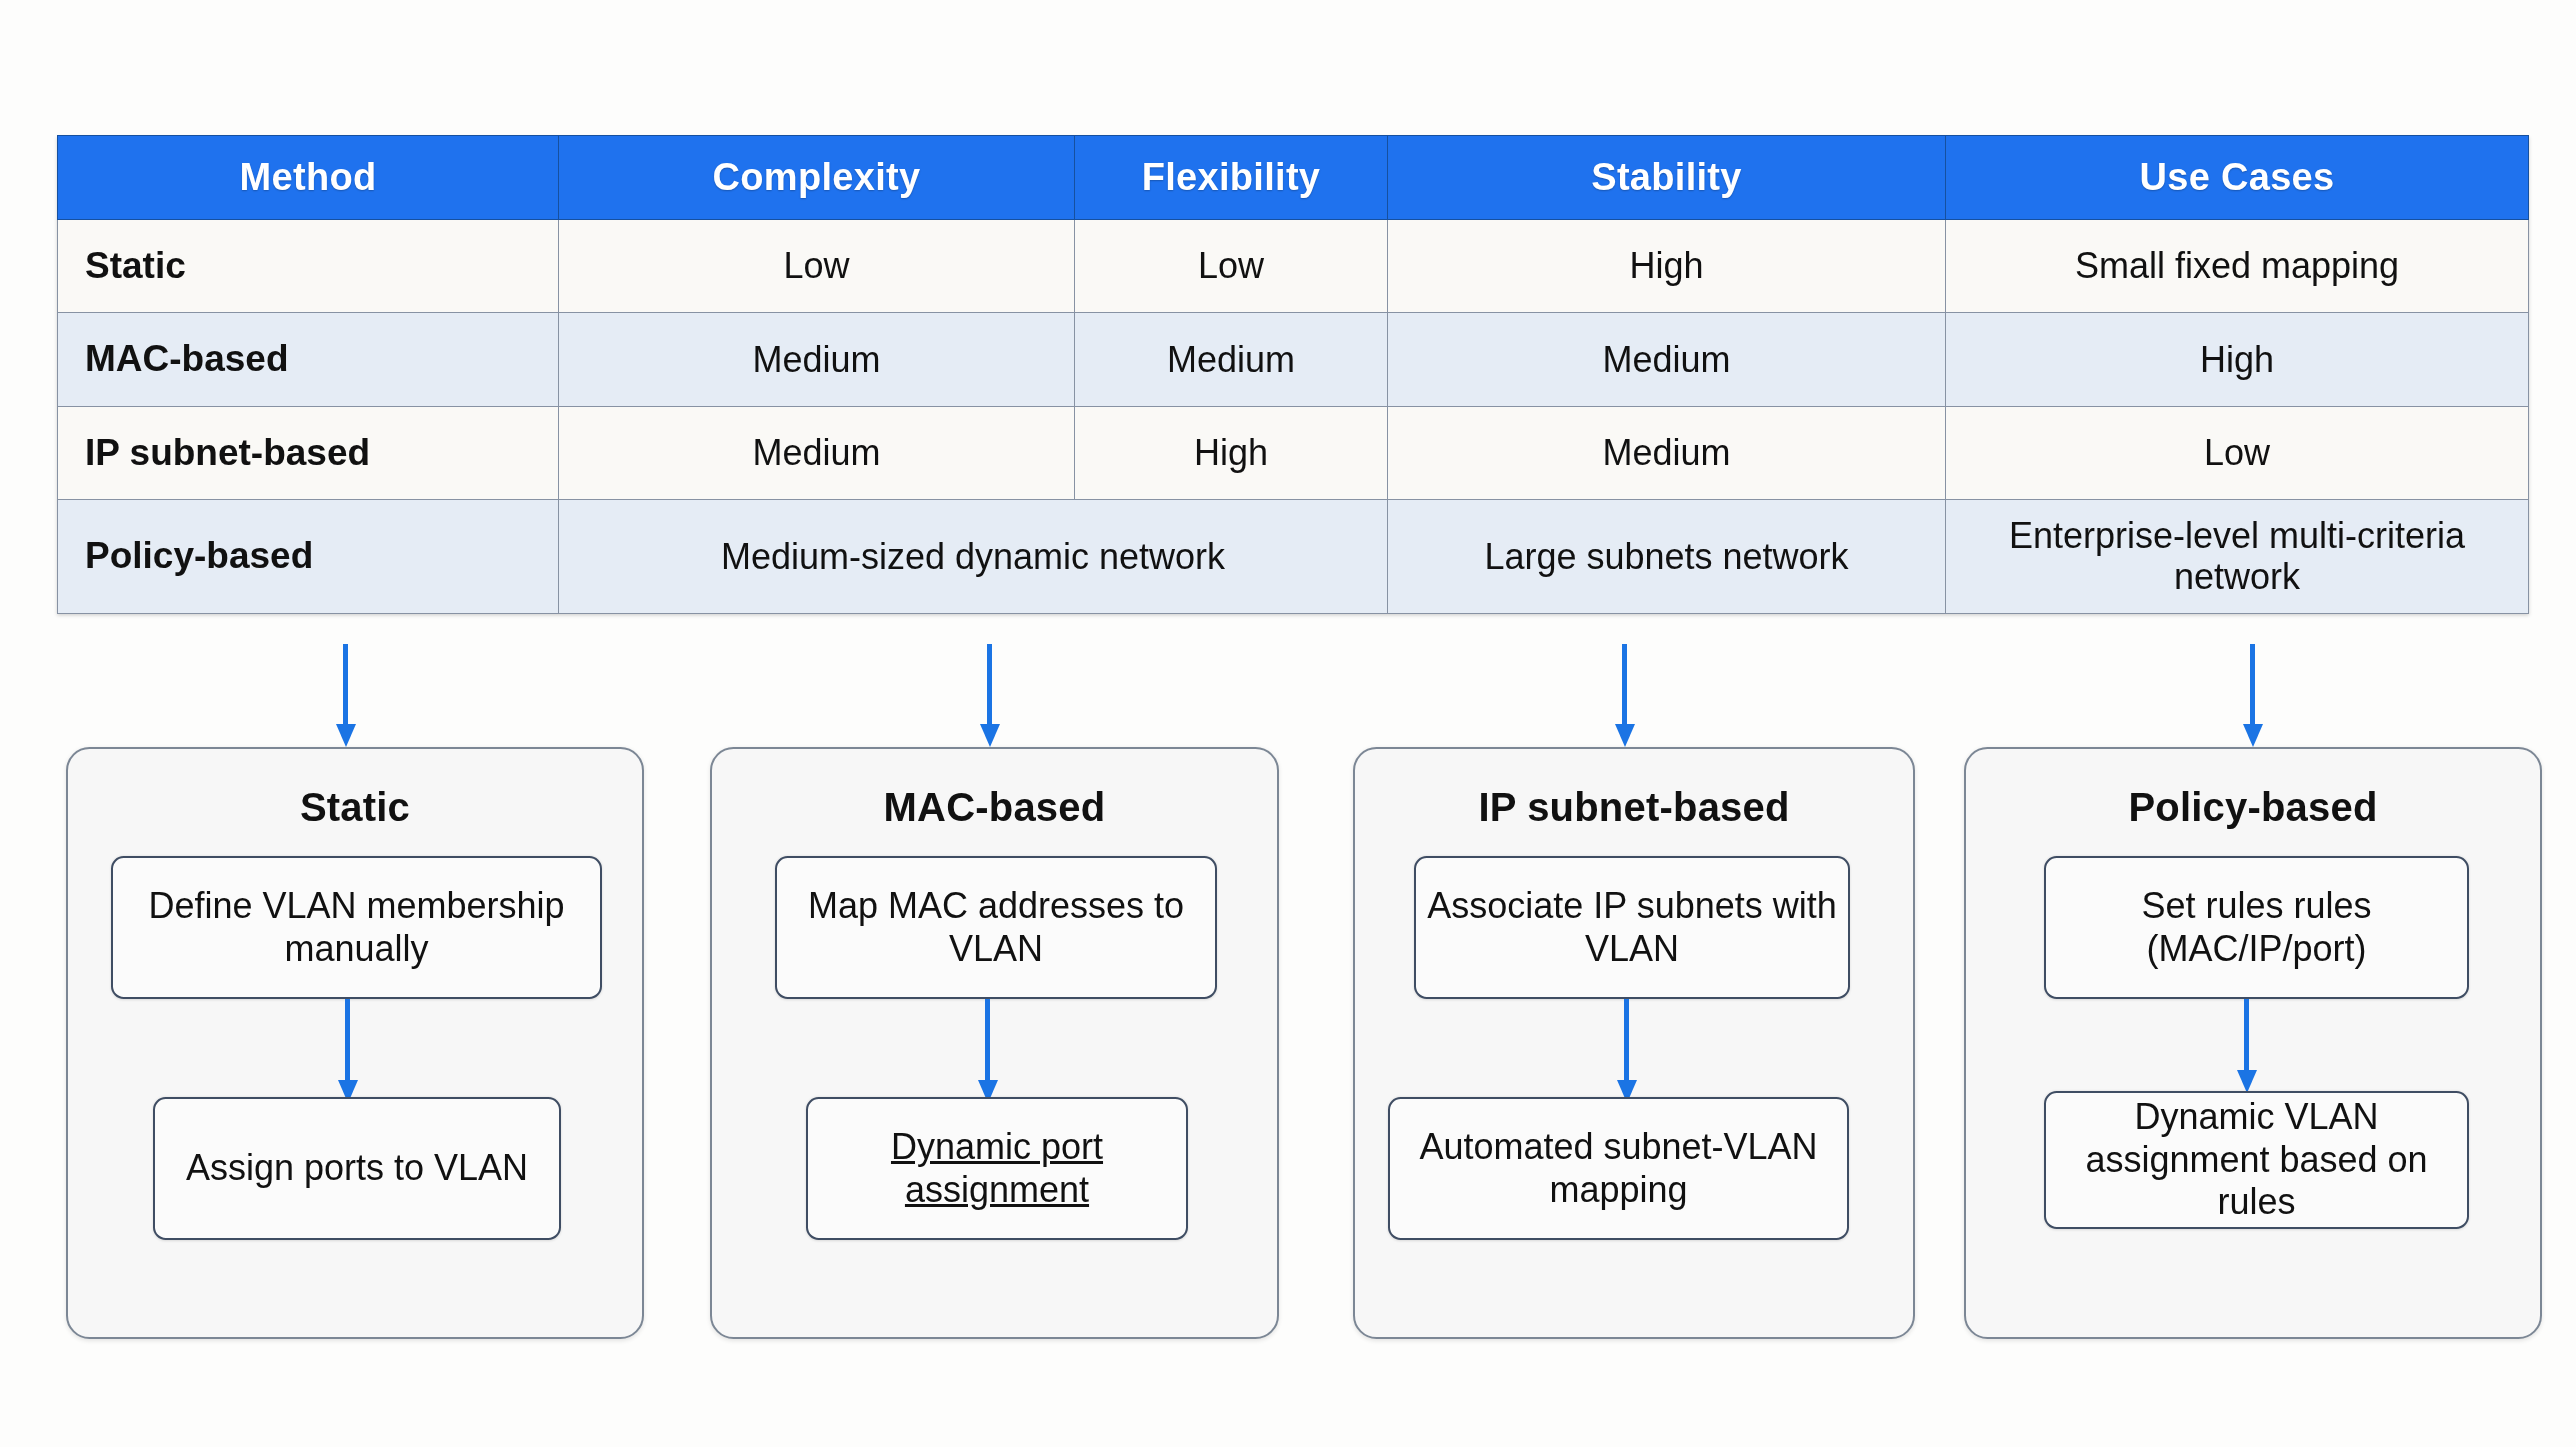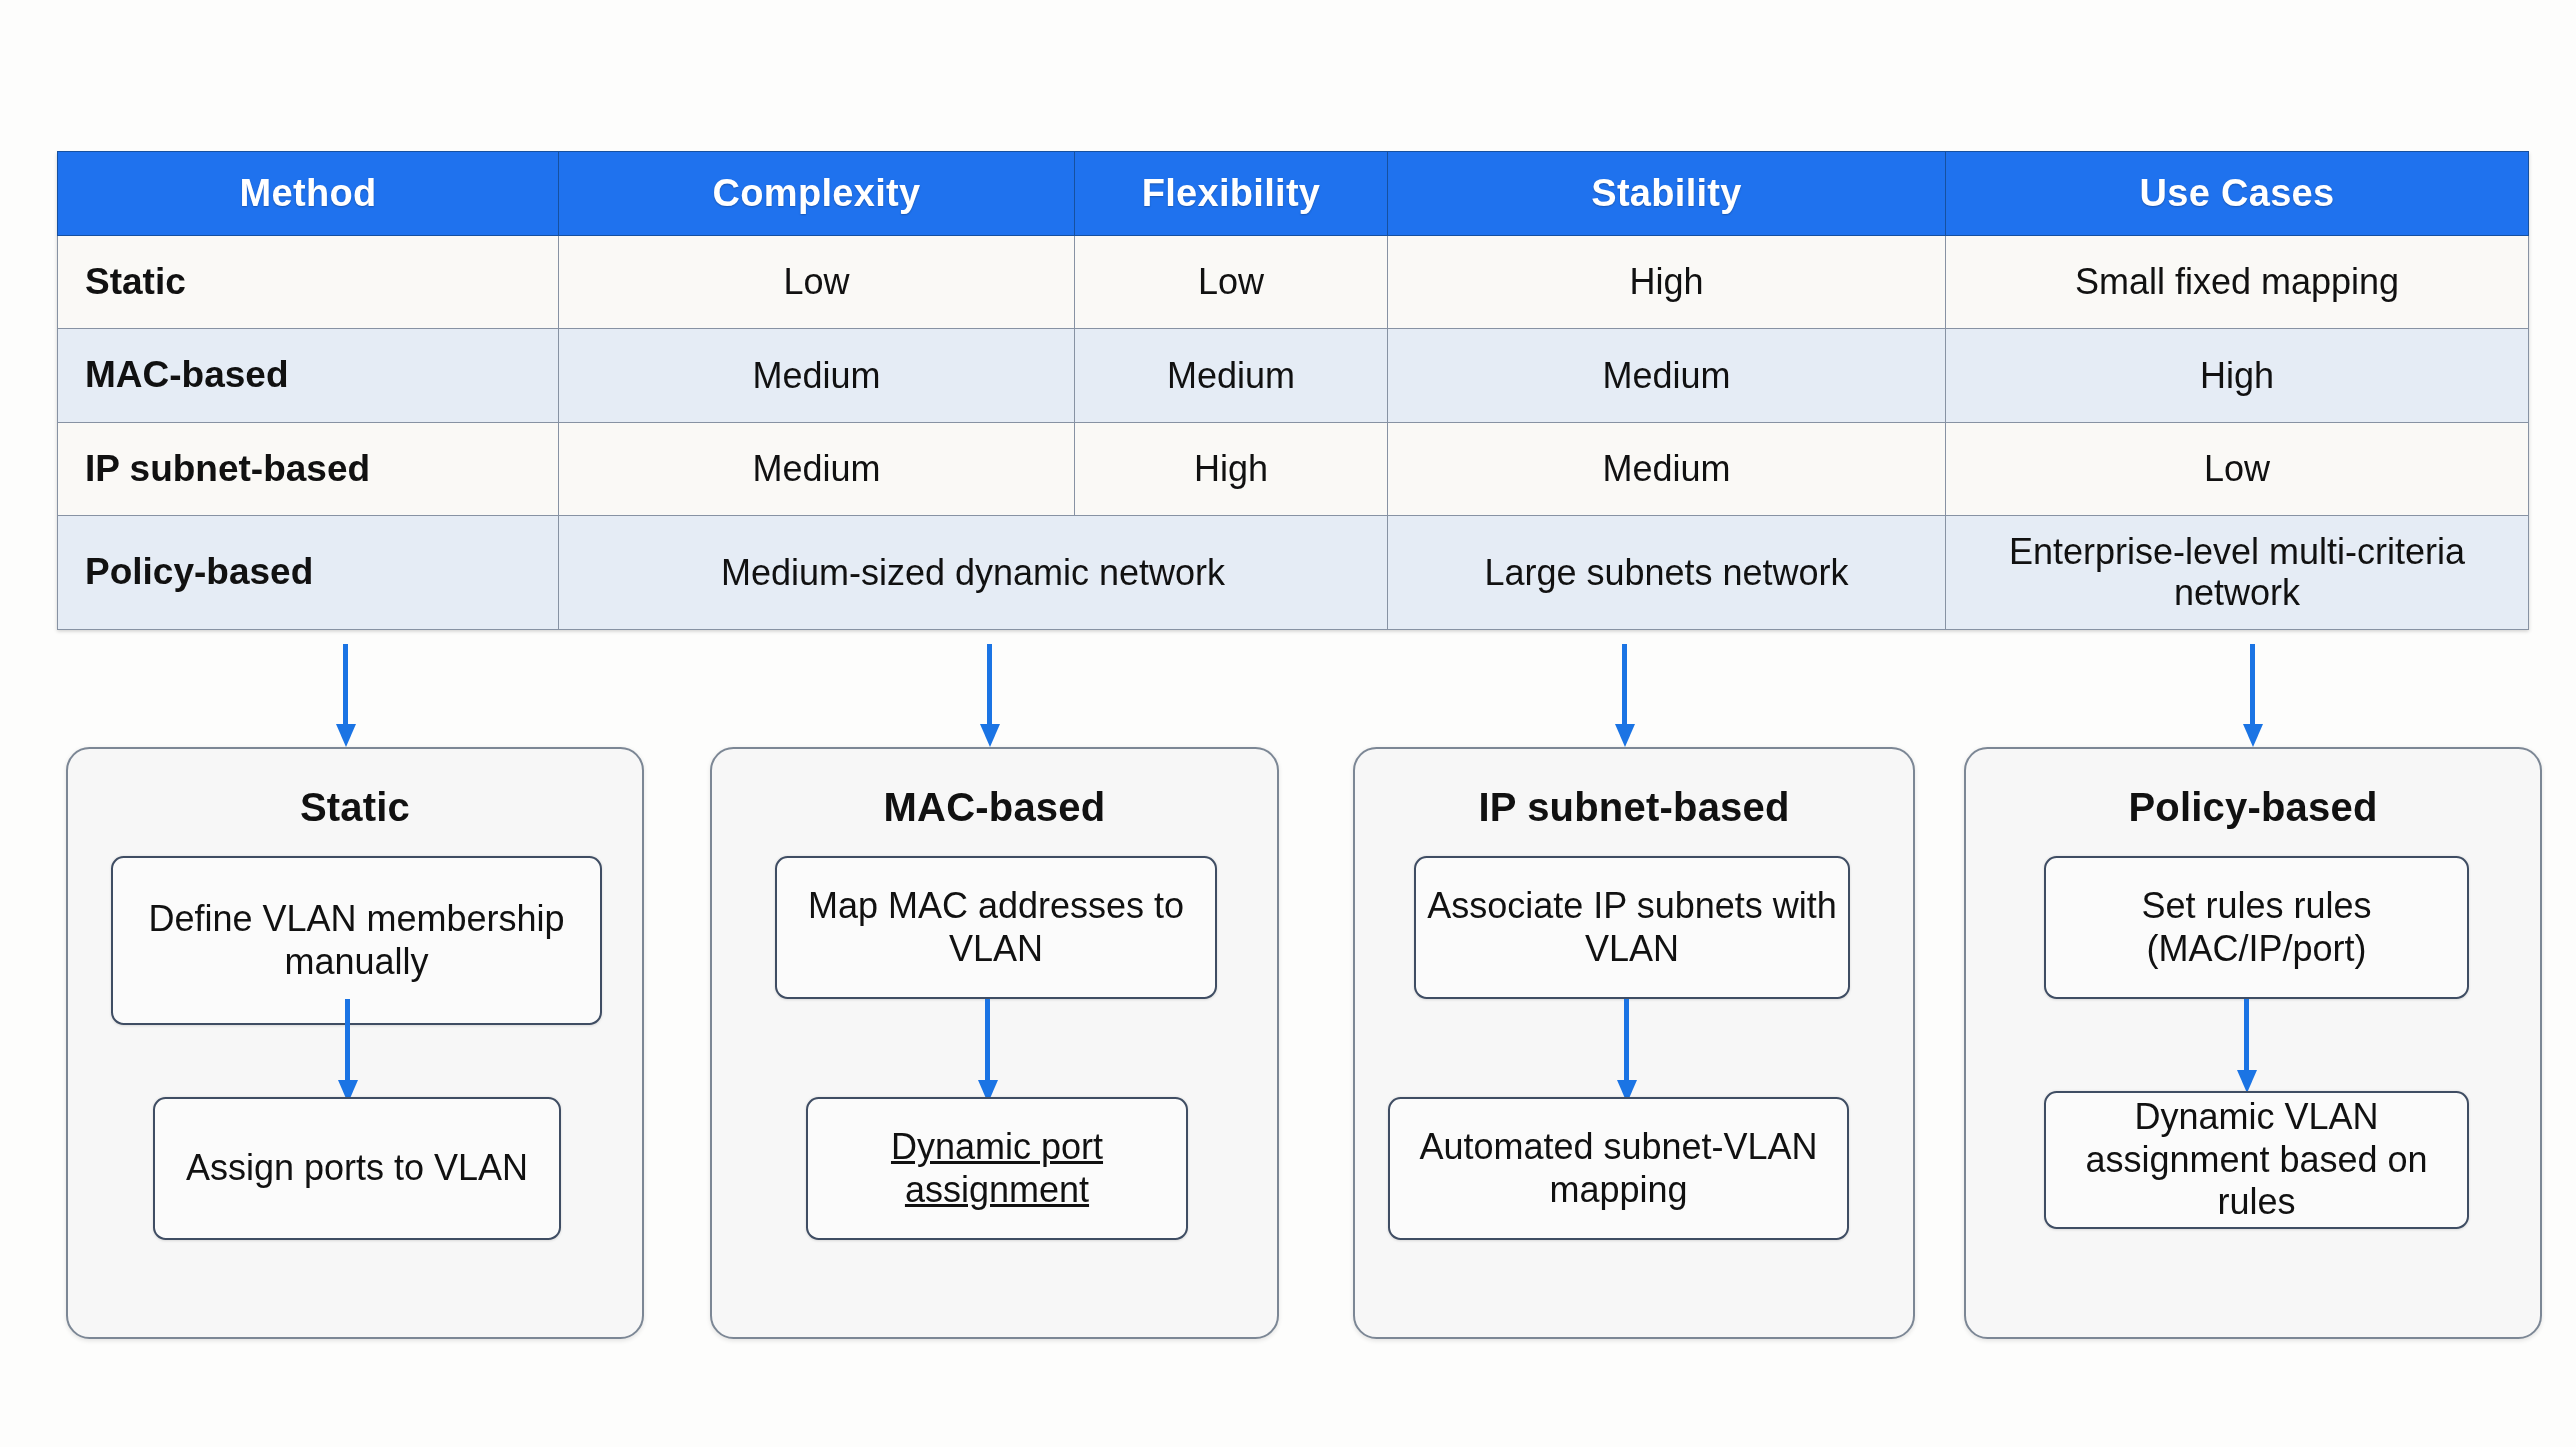--- a/index.html
+++ b/index.html
@@ -12,21 +12,21 @@
     background: #fdfdfc;
     font-family: "Liberation Sans", sans-serif;
     overflow: hidden;
     position: relative;
   }
 
   
   #comparison-table {
     position: absolute;
     left: 57px;
-    top: 151px;
+    top: 135px;
     width: 2471px;
     border-collapse: collapse;
     table-layout: fixed;
     box-shadow: 0 1.8px 3.6px rgba(0,0,0,0.18);
   }
   #comparison-table col.c-method    { width: 501px; }
   #comparison-table col.c-complex   { width: 516px; }
   #comparison-table col.c-flex      { width: 313px; }
   #comparison-table col.c-stab      { width: 558px; }
   #comparison-table col.c-use       { width: 583px; }
@@ -207,21 +207,21 @@
   <div class="shaft" style="height:80px;"></div>
   <div class="head" style="top:80px;"></div>
 </div>
 <div class="connector" style="left:2243px; top:644px; height:103px;">
   <div class="shaft" style="height:80px;"></div>
   <div class="head" style="top:80px;"></div>
 </div>
 
 <div class="panel" style="left:66px; width:578px;">
   <div class="panel-title">Static</div>
-  <div class="step-box step1" style="left:43px; width:491px; height:169px;">Define VLAN membership manually</div>
+  <div class="step-box step1" style="left:43px; width:491px; height:143px;">Define VLAN membership manually</div>
   <div class="inner-arrow" style="left:270px; top:250px; height:104px;">
     <div class="shaft" style="height:81px;"></div>
     <div class="head" style="top:81px;"></div>
   </div>
   <div class="step-box step2" style="left:85px; width:408px; height:143px;">Assign ports to VLAN</div>
 </div>
 
 <div class="panel" style="left:710px; width:569px;">
   <div class="panel-title">MAC-based</div>
   <div class="step-box step1" style="left:63px; width:442px; height:143px;">Map MAC addresses to VLAN</div>

